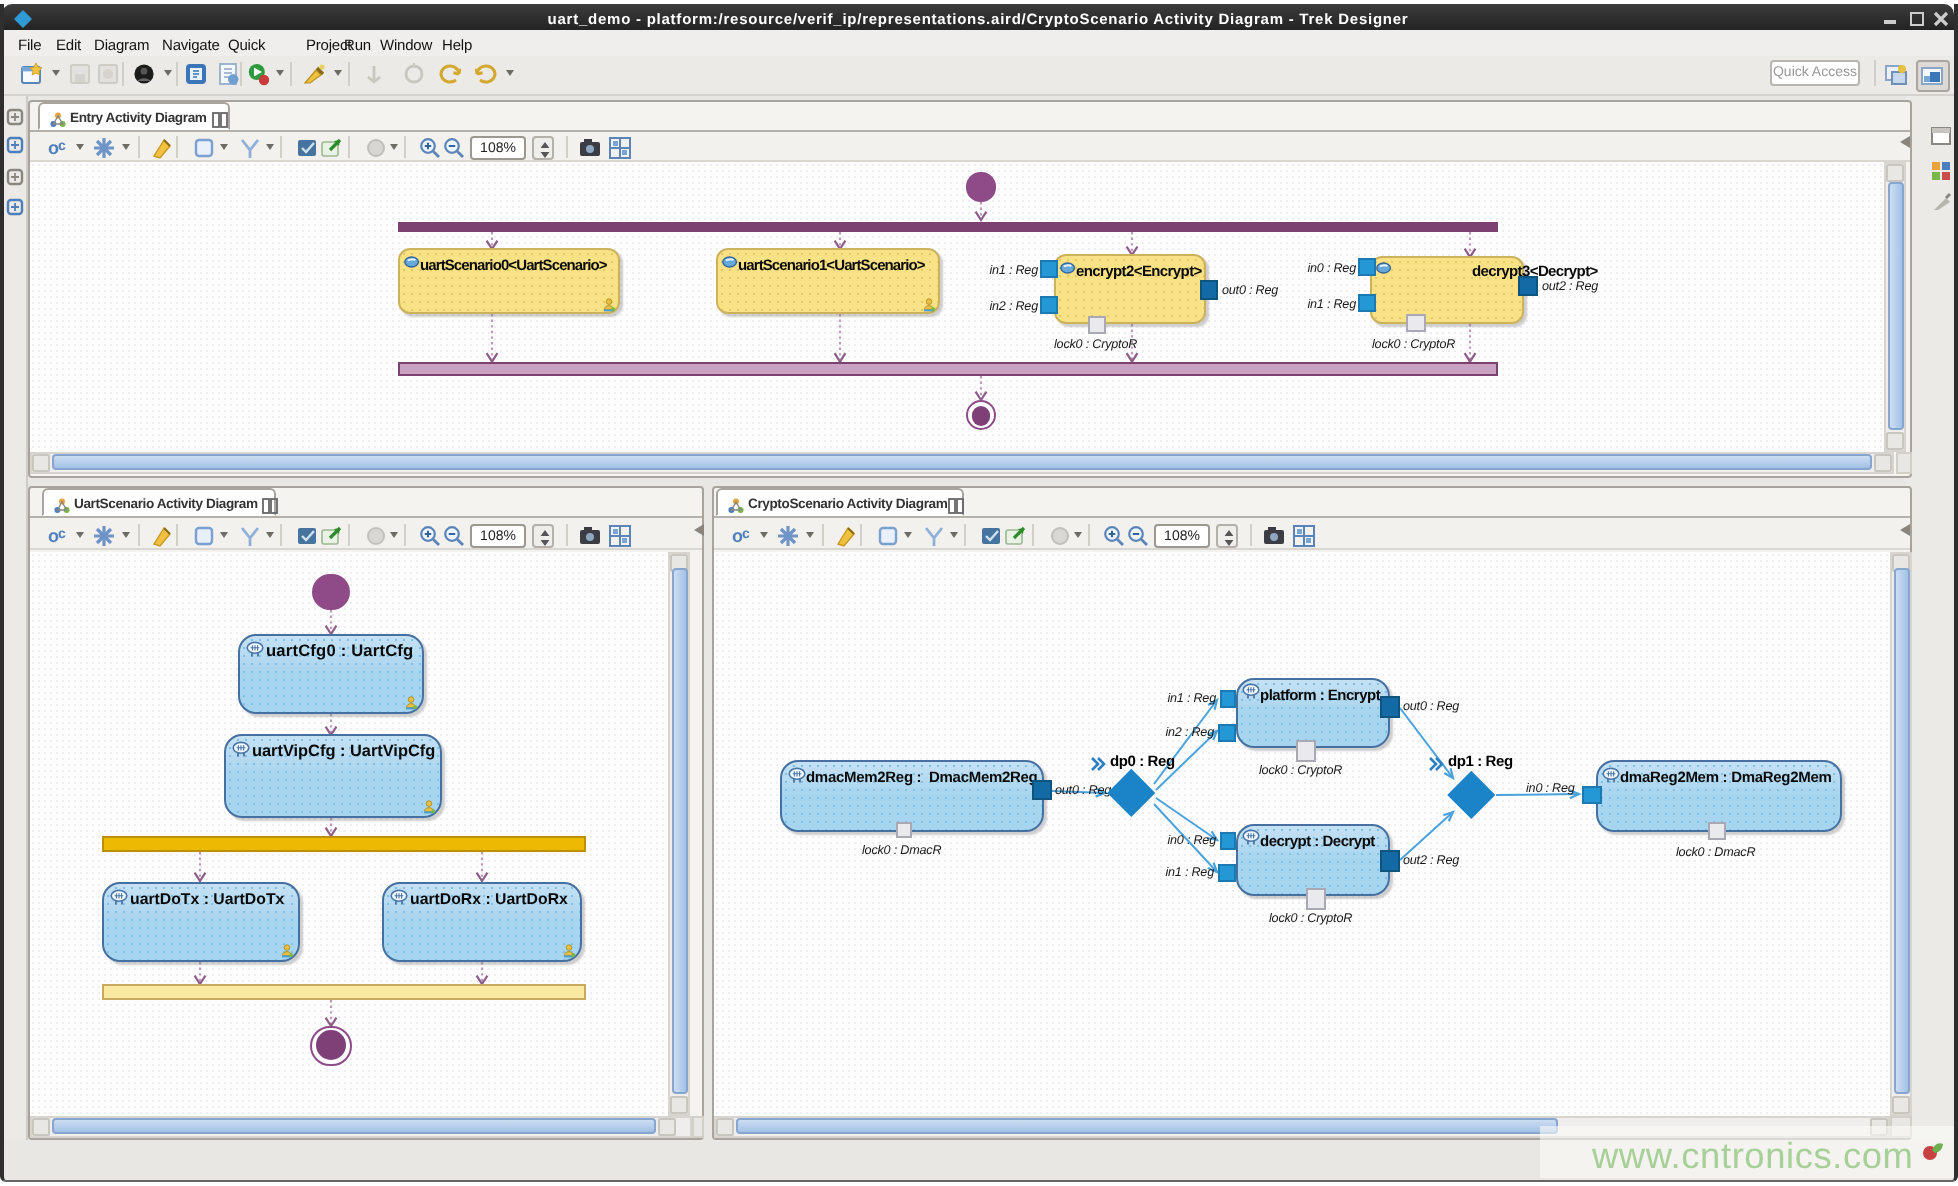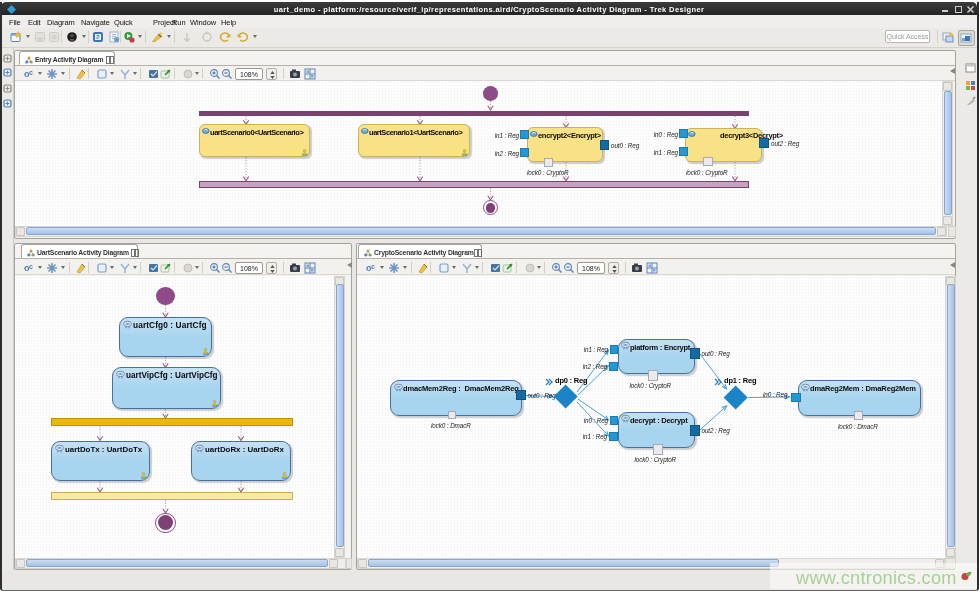--- a/index.html
+++ b/index.html
@@ -378,21 +378,21 @@
 <div class="plabel" style="right:460px;top:149.5px">in2 : Reg</div>
 <div class="pin pin-out" style="left:600px;top:140px;width:9px;height:10px"></div>
 <div class="plabel" style="left:611px;top:142px">out0 : Reg</div>
 <div class="pin pin-lock" style="left:544px;top:158px;width:9px;height:9px"></div>
 <div class="plabel" style="left:527px;top:168.5px">lock0 : CryptoR</div>
 <div class="ybox" style="left:685px;top:128px;width:77px;height:34px"></div>
 <svg style="left:688px;top:131px" width="8" height="7" viewBox="0 0 8 7">
     <ellipse cx="3.8" cy="3" rx="3.4" ry="2.5" fill="#66a9da" stroke="#33659c" stroke-width="0.7"></ellipse>
     <path d="M1.9,2.3 a2.4,1.3 0 0 1 3.8,-0.2" stroke="#e8f3fa" stroke-width="1" fill="none"></path>
   </svg>
-<div class="btitle" style="left:720px;top:131px;letter-spacing:-0.3px">decrypt3&lt;Decrypt&gt;</div>
+<div class="btitle" style="left:736px;top:131px;letter-spacing:-0.3px">decrypt3&lt;Decrypt&gt;</div>
 <div class="pin pin-in" style="left:679px;top:129px;width:9px;height:9px"></div>
 <div class="plabel" style="right:301px;top:130.5px">in0 : Reg</div>
 <div class="pin pin-in" style="left:679px;top:147px;width:9px;height:9px"></div>
 <div class="plabel" style="right:301px;top:148.5px">in1 : Reg</div>
 <div class="pin pin-out" style="left:759px;top:138px;width:10px;height:10px"></div>
 <div class="plabel" style="left:771px;top:140px">out2 : Reg</div>
 <div class="pin pin-lock" style="left:703px;top:157px;width:10px;height:9px"></div>
 <div class="plabel" style="left:686px;top:168.5px">lock0 : CryptoR</div>
 <div class="pane" style="left:14px;top:243px;width:338px;height:327px"></div>
 <div class="tab" style="left:21px;top:244px;width:117px;height:14px">

